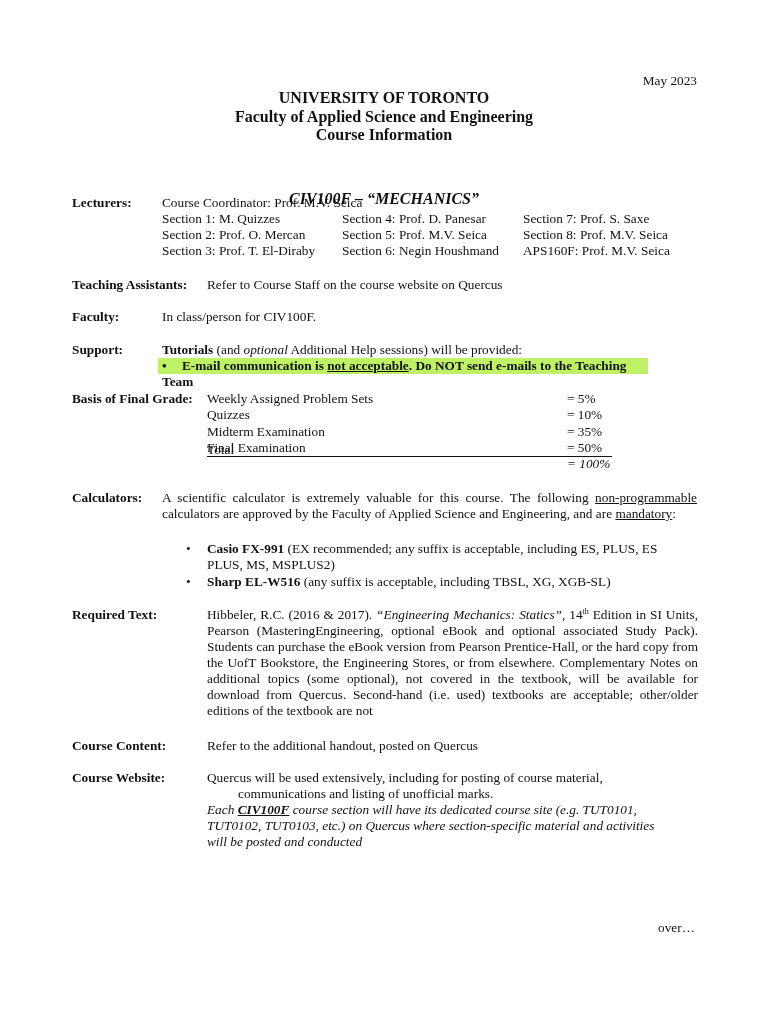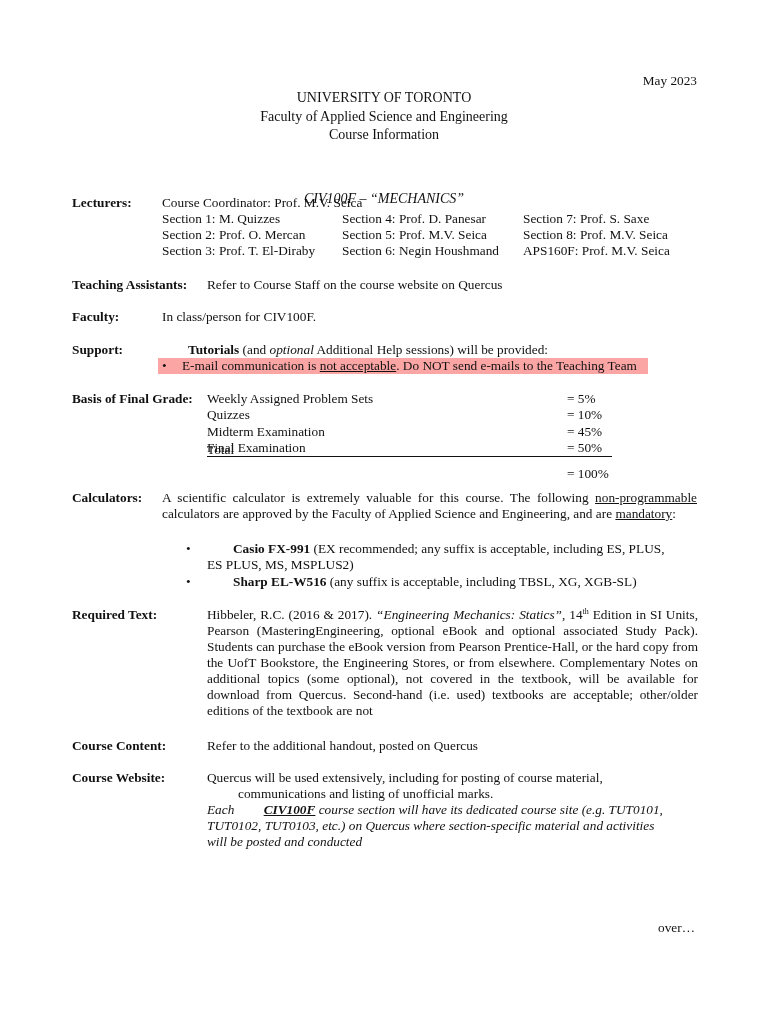--- a/index.html
+++ b/index.html
@@ -3,29 +3,29 @@
 <meta charset="utf-8">
 <style>
   html, body { margin: 0; padding: 0; background: #ffffff; }
   body {
     width: 768px; height: 1024px; position: relative; overflow: hidden;
     font-family: "Liberation Serif", "DejaVu Serif", serif;
     font-size: 13.3px; color: #111; line-height: 16px;
   }
   .abs { position: absolute; }
   .center { left: 0; width: 768px; text-align: center; }
-  b, .b { font-weight: bold; margin-left: 26px; }
+  b, .b { font-weight: bold; }
   i, .i { font-style: italic; }
   u, .u { text-decoration: underline; }
   .label { font-weight: bold; }
   .just { text-align: justify; text-align-last: left; }
-  .hl { background: #fca5a5; }
+  .hl { background: #bef264; font-weight: bold; }
   .bullet { display: inline-block; width: 20px; }
   .rule { position: absolute; height: 1px; background: #111; }
-  .hd { font-weight: normal; font-size: 14px; line-height: 18px; }
+  .hd { font-weight: bold; font-size: 16px; line-height: 18px; }
 </style>
 </head>
 <body>
 
 <div class="abs" style="right:71px; top:73px;">May 2023</div>
 
 <div class="abs center hd" style="top:89px;">UNIVERSITY OF TORONTO</div>
 <div class="abs center hd" style="top:108px;">Faculty of Applied Science and Engineering</div>
 <div class="abs center hd" style="top:126px;">Course Information</div>
 <div class="abs center hd i" style="top:161px;margin-top:29px;">CIV100F – “MECHANICS”</div>
@@ -51,26 +51,26 @@
 <div class="abs label" style="left:72px; top:342px;">Support:</div>
 <div class="abs" style="left:162px; top:342px;"><b>Tutorials</b><span> (and </span><i>optional</i><span> Additional Help sessions) will be provided:</span></div>
 <div class="abs hl" style="left:158px; top:358px; width:486px; height:16px; padding-left:4px;"><span class="bullet">•</span><span>E-mail communication is </span><u>not acceptable</u><span>. Do NOT send e-mails to the Teaching Team</span></div>
 
 <div class="abs label" style="left:72px; top:391px;">Basis of Final Grade:</div>
 <div class="abs" style="left:207px; top:391px;">Weekly Assigned Problem Sets</div>
 <div class="abs" style="left:567px; top:391px;">= 5%</div>
 <div class="abs" style="left:207px; top:407px;">Quizzes</div>
 <div class="abs" style="left:567px; top:407px;">= 10%</div>
 <div class="abs" style="left:207px; top:424px;">Midterm Examination</div>
-<div class="abs" style="left:567px; top:424px;">= 45%</div>
+<div class="abs" style="left:567px; top:424px;">= 35%</div>
 <div class="abs" style="left:207px; top:440px;">Final Examination</div>
 <div class="abs" style="left:567px; top:440px;">= 50%</div>
 <div class="rule" style="left:207px; top:456px; width:405px;"></div>
 <div class="abs" style="left:207px; top:442px;">Total</div>
-<div class="abs" style="left:567px; top:466px;">= 100%</div>
+<div class="abs" style="left:567px; top:456px;font-style:italic;">= 100%</div>
 
 <div class="abs label" style="left:72px; top:490px;">Calculators:</div>
 <div class="abs just" style="left:162px; top:490px; width:535px;"><span>A scientific calculator is extremely valuable for this course. The following </span><u>non-programmable</u><span> calculators are approved by the Faculty of Applied Science and Engineering, and are </span><u>mandatory</u><span>:</span></div>
 
 <div class="abs" style="left:186px; top:541px;">•</div>
 <div class="abs" style="left:207px; top:541px; width:470px;"><b>Casio FX-991</b><span> (EX recommended; any suffix is acceptable, including ES, PLUS, ES PLUS, MS, MSPLUS2)</span></div>
 <div class="abs" style="left:186px; top:574px;">•</div>
 <div class="abs" style="left:207px; top:574px; width:470px;"><b>Sharp EL-W516</b><span> (any suffix is acceptable, including TBSL, XG, XGB-SL)</span></div>
 
 <div class="abs label" style="left:72px; top:607px;">Required Text:</div>

